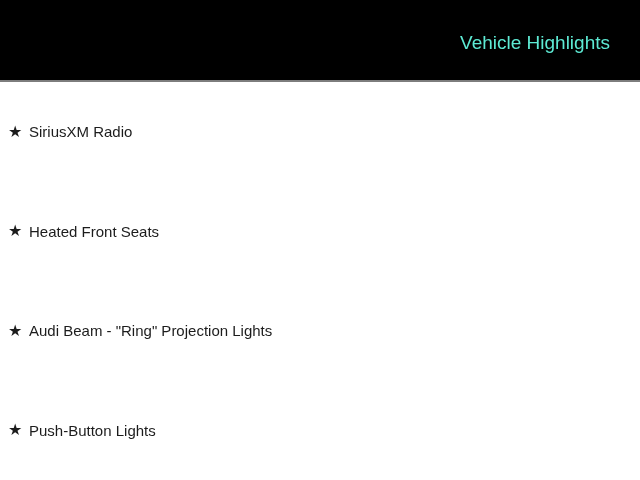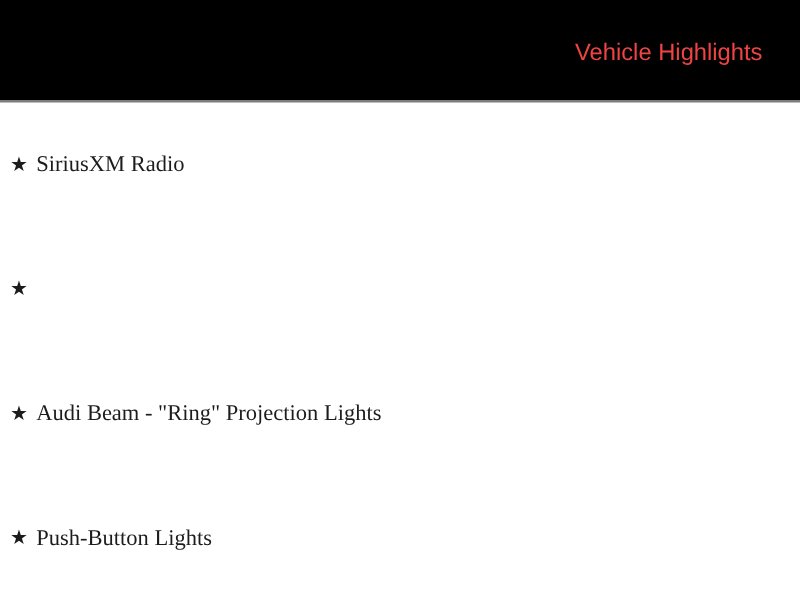--- a/index.html
+++ b/index.html
@@ -24,21 +24,21 @@
     box-sizing: border-box;
     background: #000000;
     border-bottom: 2px solid #7d7d7d;
     display: flex;
     align-items: center;
     justify-content: flex-end;
     padding-right: 30px;
     flex: 0 0 auto;
   }
   .header-title {
-    color: #ef4444;
+    color: #5eead4;
     font-size: 19px;
     padding-top: 5px;
     white-space: nowrap;
   }
   .highlights-list {
     flex: 1 1 auto;
     display: flex;
     flex-direction: column;
     background: #ffffff;
   }
@@ -50,44 +50,44 @@
   }
   .bullet {
     font-family: "DejaVu Sans", sans-serif;
     font-size: 16px;
     width: 21px;
     flex: 0 0 21px;
     color: #1c1c1c;
     line-height: 1;
   }
   .label {
-    font-size: 18px;
+    font-size: 15px;
     color: #1c1c1c;
     white-space: nowrap;
-    font-family: Liberation Serif, serif;
   }
 </style>
 </head>
 <body>
 
 <div class="page">
 
   <div class="header-bar">
     <span class="header-title">Vehicle Highlights</span>
   </div>
 
   <div class="highlights-list">
 
     <div class="highlight-row">
       <span class="bullet">★</span>
       <span class="label">SiriusXM Radio</span>
     </div>
 
     <div class="highlight-row">
       <span class="bullet">★</span>
+      <span class="label">Heated Front Seats</span>
     </div>
 
     <div class="highlight-row">
       <span class="bullet">★</span>
       <span class="label">Audi Beam - "Ring" Projection Lights</span>
     </div>
 
     <div class="highlight-row">
       <span class="bullet">★</span>
       <span class="label">Push-Button Lights</span>

